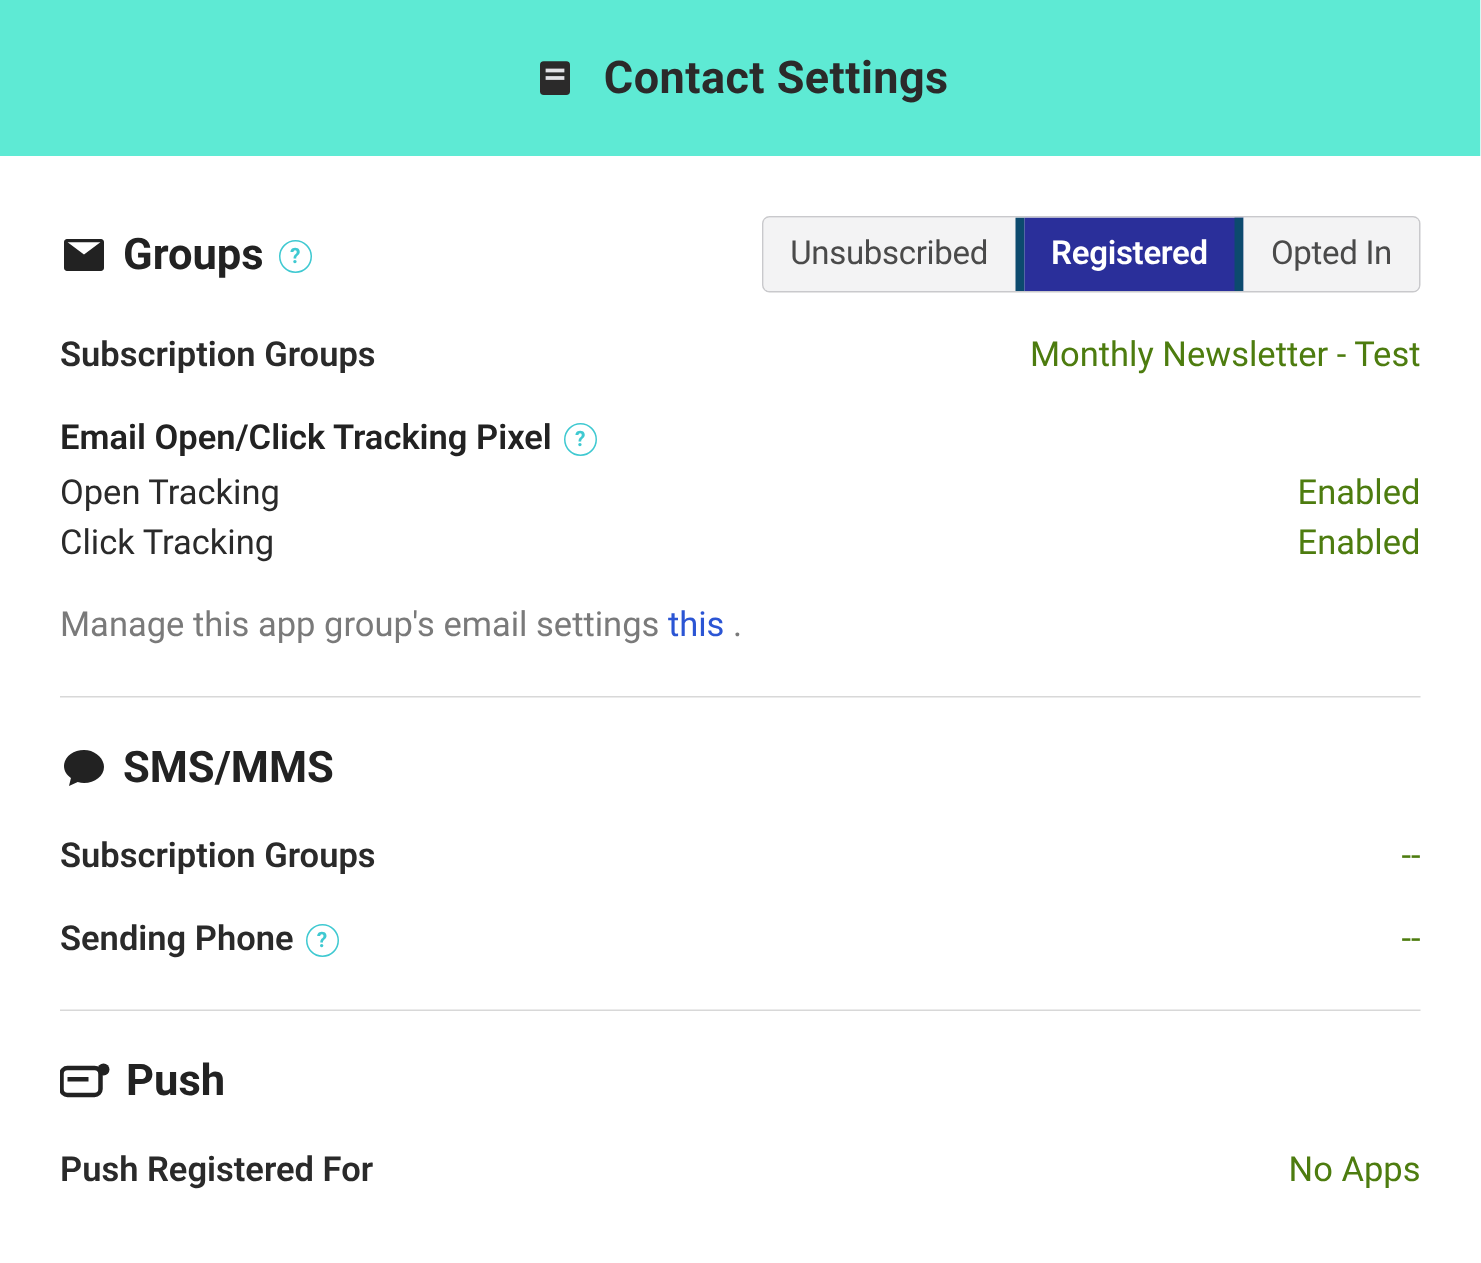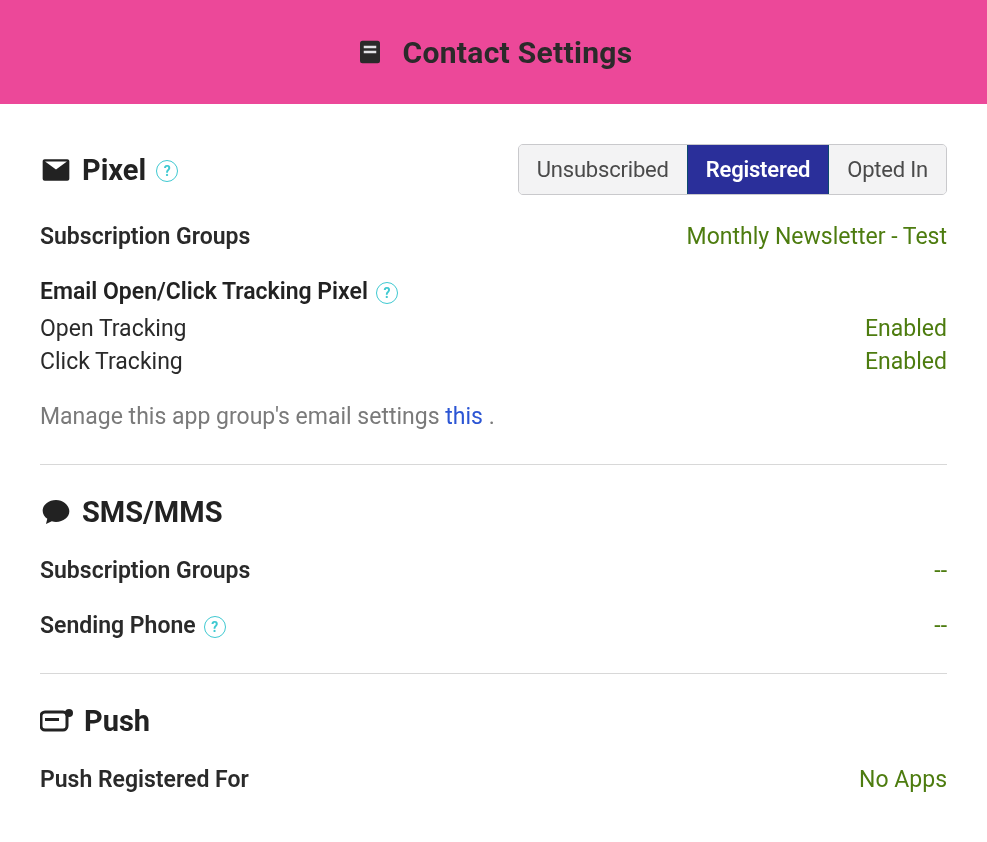--- a/index.html
+++ b/index.html
@@ -4,21 +4,21 @@
 <style>
   * { box-sizing: border-box; }
   html, body { margin: 0; padding: 0; }
   body {
     font-family: -apple-system, BlinkMacSystemFont, "Segoe UI", Roboto, "Helvetica Neue", Arial, sans-serif;
     color: #222;
     background: #fff;
     width: 987px;
   }
   .header {
-    background: #ec4899;
+    background: #5eead4;
     display: flex;
     align-items: center;
     justify-content: center;
     height: 104px;
     gap: 18px;
   }
   .header-title {
     font-size: 30px;
     font-weight: 700;
     color: #2b2a2a;
@@ -64,21 +64,21 @@
     border-radius: 5px;
     overflow: hidden;
     background: #f3f3f4;
   }
   .seg-btn {
     padding: 12px 18px;
     font-size: 22px;
     color: #4a4a4a;
     background: #f3f3f4;
     border: none;
-    border-right: 1px solid #0c4a6e;
+    border-right: 6px solid #0c4a6e;
     cursor: pointer;
     font-family: inherit;
     letter-spacing: -0.2px;
   }
   .seg-btn:last-child { border-right: none; }
   .seg-btn.active {
     background: #2a2f9a;
     color: #fff;
     font-weight: 600;
   }
@@ -139,21 +139,21 @@
 <div class="content">
 
   
   <div class="section-title-row">
     <div class="section-title">
       <span class="icon">
         <svg width="32" height="32" viewBox="0 0 24 24" fill="#222">
           <path d="M2 5.5C2 4.67 2.67 4 3.5 4h17c.83 0 1.5.67 1.5 1.5v13c0 .83-.67 1.5-1.5 1.5h-17C2.67 20 2 19.33 2 18.5v-13Zm1.8.1 8.2 6.1 8.2-6.1H3.8Z"></path>
         </svg>
       </span>
-      <span class="section-heading">Pixel</span>
+      <span class="section-heading">Groups</span>
       <span class="help-icon">?</span>
     </div>
     <div class="seg-control">
       <button class="seg-btn">Unsubscribed</button>
       <button class="seg-btn active">Registered</button>
       <button class="seg-btn">Opted In</button>
     </div>
   </div>
 
   <div class="kv-row">

